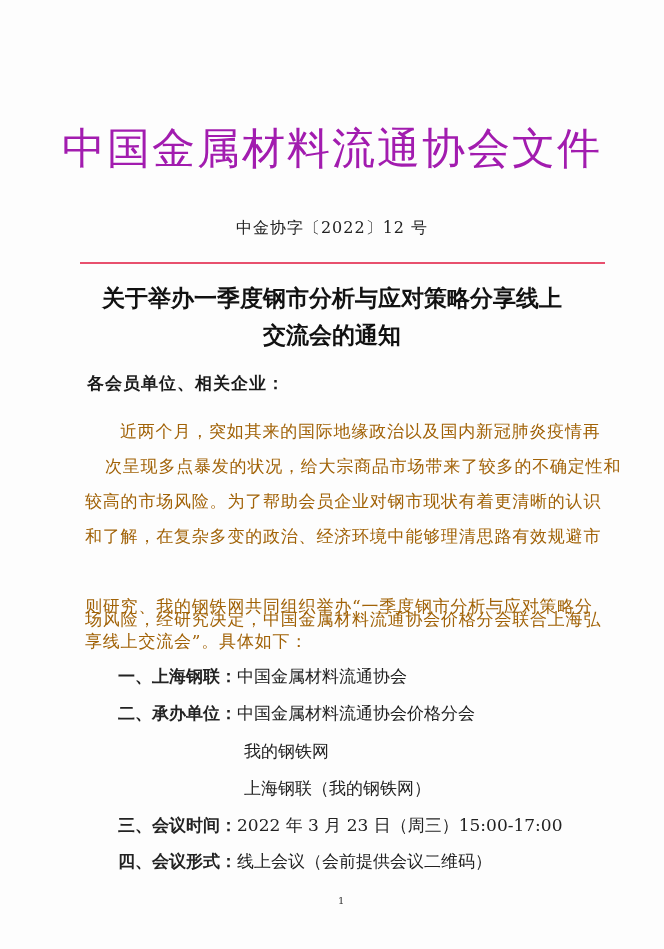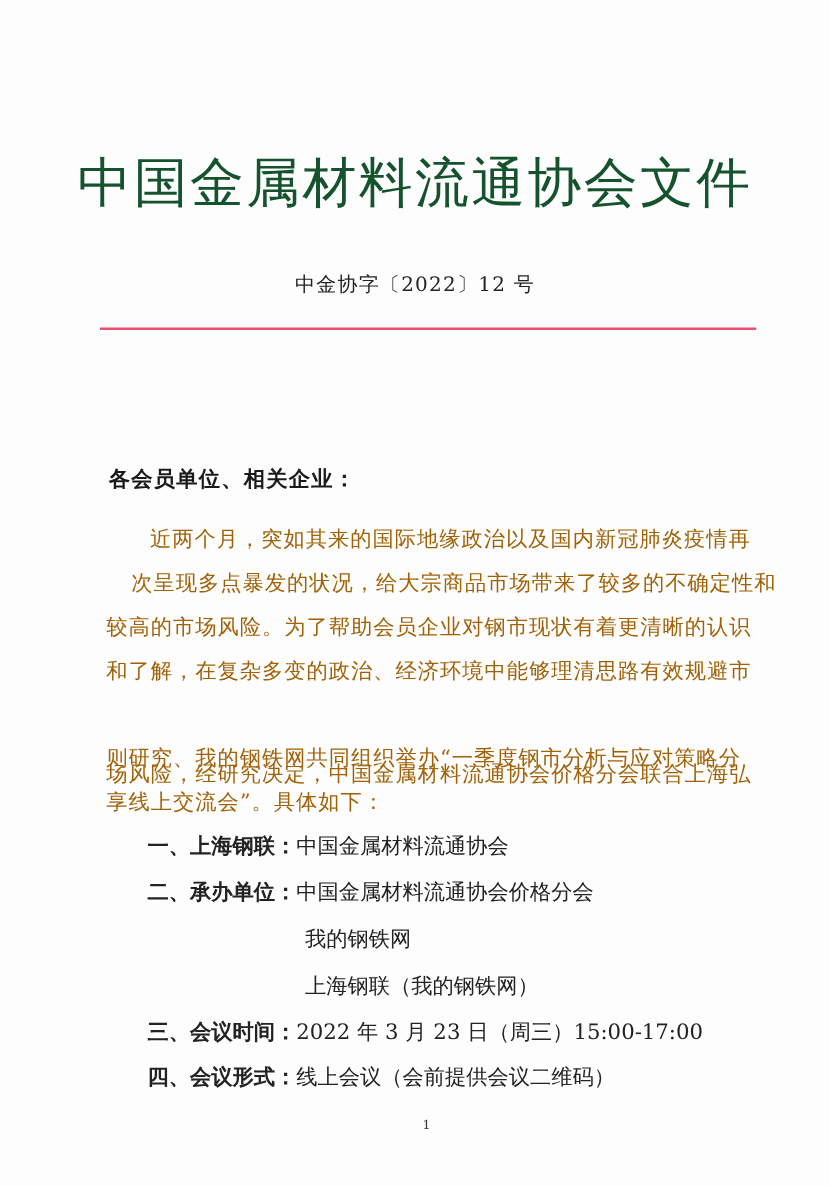--- a/index.html
+++ b/index.html
@@ -3,22 +3,22 @@
 <meta charset="utf-8">
 <style>
   html, body { margin: 0; padding: 0; }
   body {
     width: 664px; height: 949px; background: #fdfdfd; position: relative; overflow: hidden;
     font-family: "DejaVu Serif", "Liberation Serif", serif; color: #1a1a1a;
   }
   .abs { position: absolute; }
   .header-title {
     left: 0; width: 664px; top: 118px; text-align: center;
-    font-family: Liberation Serif, serif;
-    font-size: 43px; letter-spacing: 2px; color: #14532d; line-height: 60px;
+    font-family: Liberation Sans, sans-serif;
+    font-size: 43px; letter-spacing: 2px; color: #a21caf; line-height: 60px;
     font-weight: normal;
   }
   .doc-number {
     left: 0; width: 664px; top: 218px; text-align: center; font-size: 16px; letter-spacing: 1px; color: #222;
   }
   .red-rule { left: 80px; top: 262px; width: 525px; height: 2px; background: #e8506e; }
   .notice-title {
     left: 60px; width: 544px; top: 280px; text-align: center;
     font-family: "DejaVu Sans", "Liberation Sans", sans-serif;
     font-size: 23px; line-height: 37px; color: #111; font-weight: bold;
@@ -30,20 +30,22 @@
   .page-num { left: 338px; top: 895px; font-size: 10px; color: #333; }
 </style>
 </head>
 <body>
 
 <div class="abs header-title">中国金属材料流通协会文件</div>
 <div class="abs doc-number">中金协字〔2022〕12 号</div>
 <div class="abs red-rule"></div>
 
 <div class="abs notice-title">
+  <div>关于举办一季度钢市分析与应对策略分享线上</div>
+  <div>交流会的通知</div>
 </div>
 
 <div class="abs salutation">各会员单位、相关企业：</div>
 
 <div>
   <div class="abs body-line" style="left:120px; top:420px;">近两个月，突如其来的国际地缘政治以及国内新冠肺炎疫情再</div>
   <div class="abs body-line" style="left:85px; top:455px;margin-left:20px;">次呈现多点暴发的状况，给大宗商品市场带来了较多的不确定性和</div>
   <div class="abs body-line" style="left:85px; top:490px;">较高的市场风险。为了帮助会员企业对钢市现状有着更清晰的认识</div>
   <div class="abs body-line" style="left:85px; top:525px;">和了解，在复杂多变的政治、经济环境中能够理清思路有效规避市</div>
   <div class="abs body-line" style="left:85px; top:577px;margin-top:31px;">场风险，经研究决定，中国金属材料流通协会价格分会联合上海弘</div>

